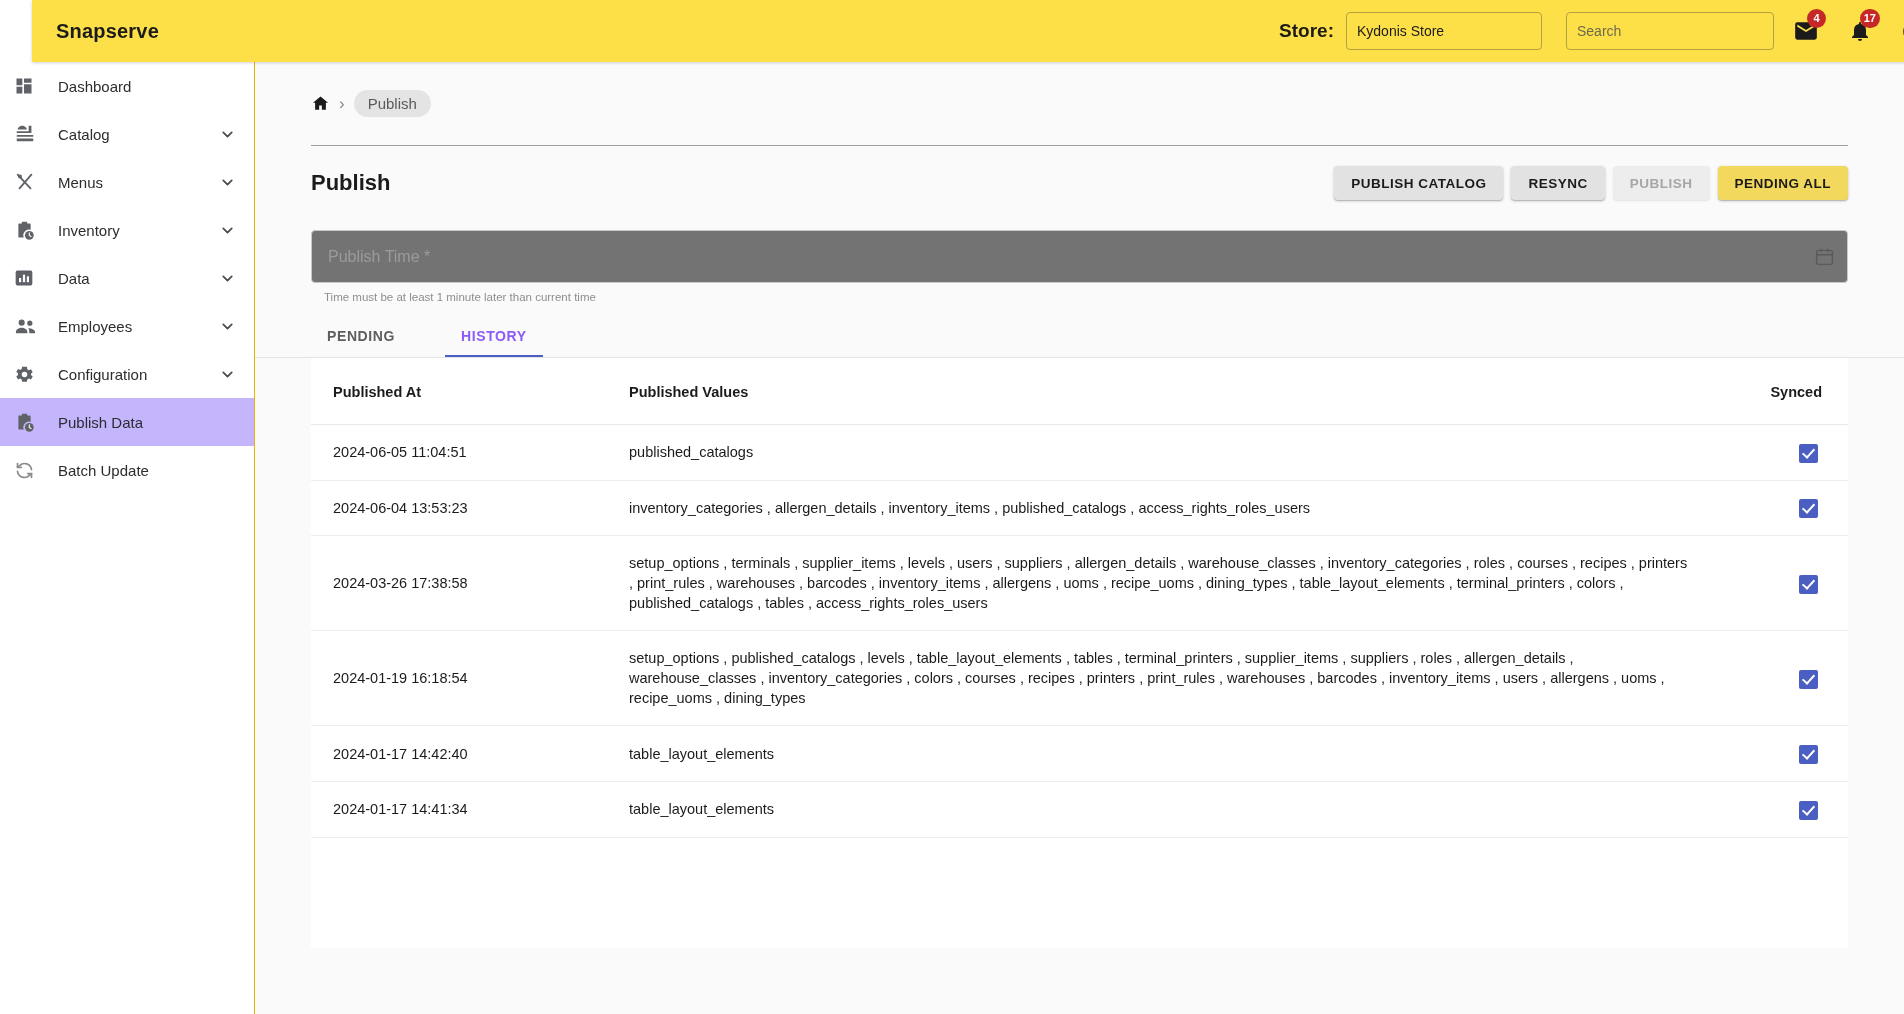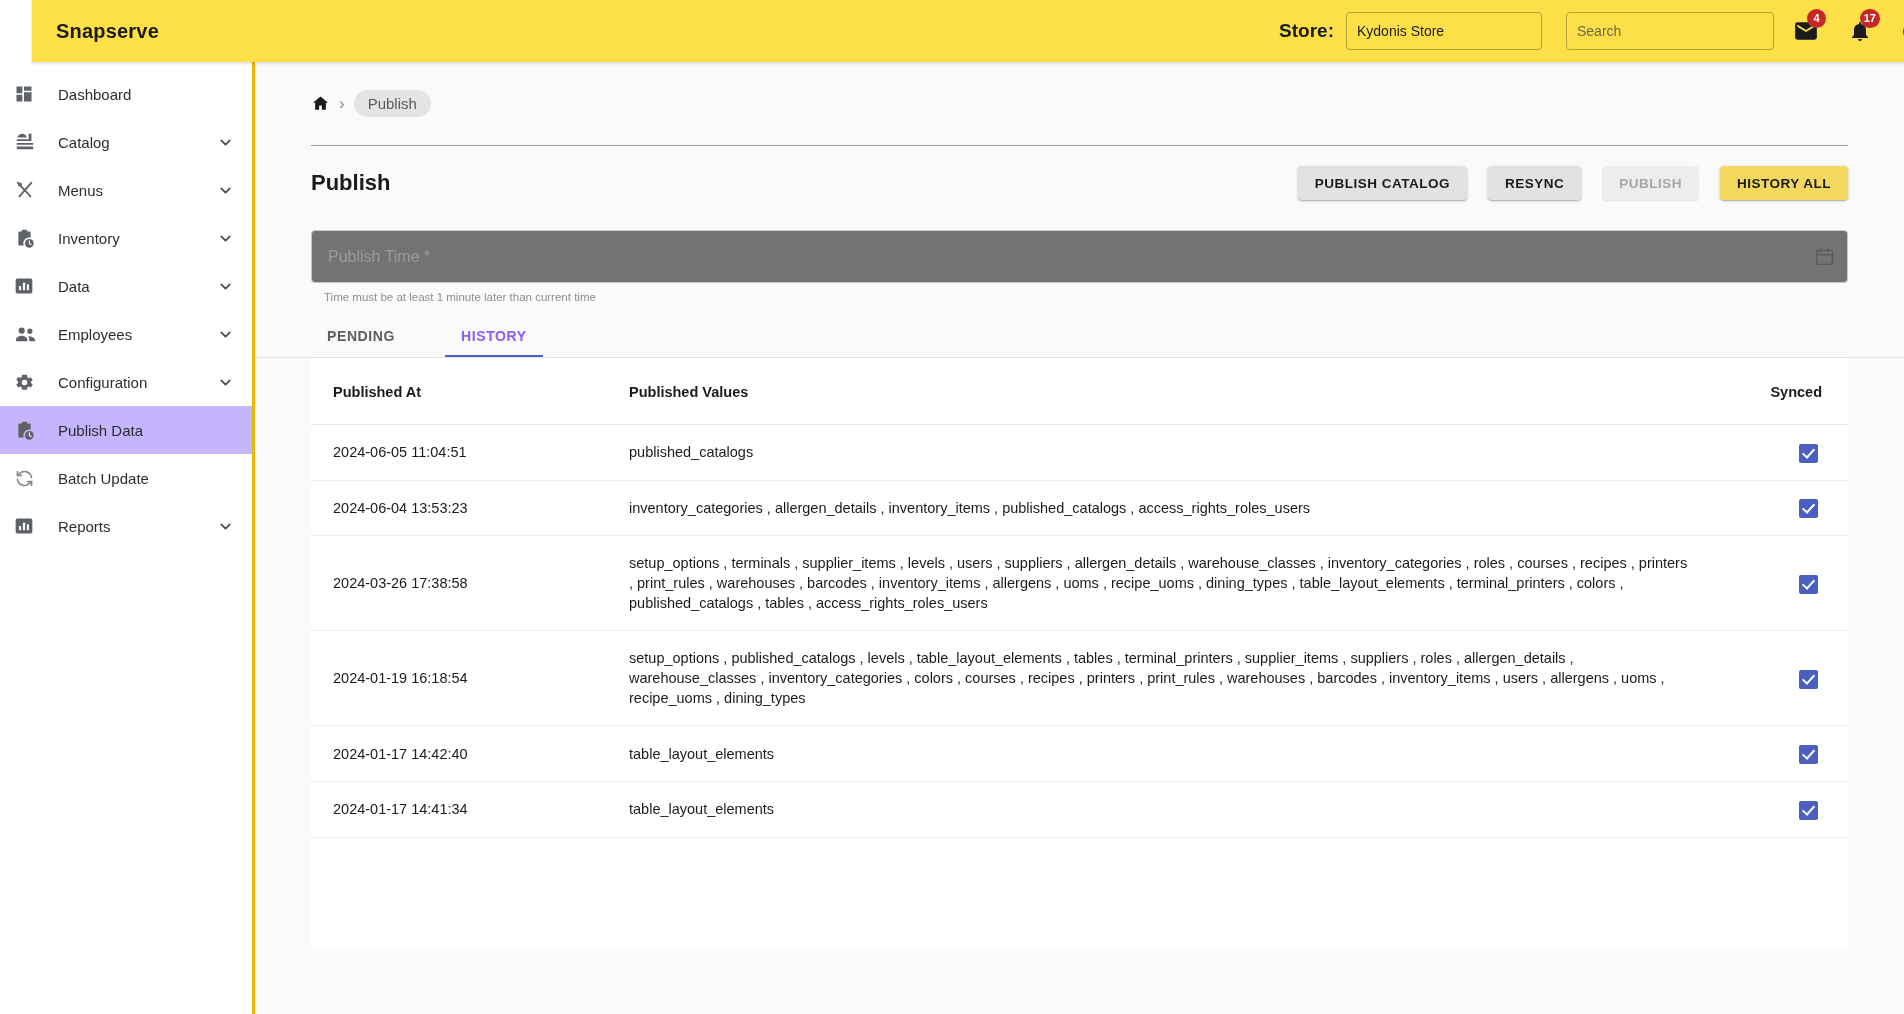--- a/index.html
+++ b/index.html
@@ -60,22 +60,21 @@
     border-radius: 10px;
     font-size: 11px; line-height: 19px;
     text-align: center; padding: 0 4px;
     font-weight: bold;
   }
   
   .sidebar {
     position: absolute; top: 62px; left: 0;
     width: 255px; height: 952px;
     background: #ffffff;
-    border-right: 3px solid #eab308;
-    padding-top: 8px;
+    border-right: 1px solid #eab308;
     z-index: 10;
   }
   .nav-item {
     display: flex; align-items: center;
     height: 48px; padding: 0 18px 0 14px;
     cursor: pointer; color: #3c4043;
   }
   .nav-item.active { background: #c4b5fd; }
   .nav-icon {
     width: 28px; height: 24px;
@@ -105,21 +104,21 @@
   }
   .hr {
     margin: 28px 56px 0 56px;
     border-top: 1px solid #9e9e9e;
   }
   .page-head {
     display: flex; align-items: center;
     padding: 20px 56px 0 56px;
   }
   .page-title { font-size: 22px; font-weight: bold; color: #1b1b1b; }
-  .btn-row { margin-left: auto; display: flex; align-items: center; gap: 21px; }
+  .btn-row { margin-left: auto; display: flex; align-items: center; gap: 8px; }
   .btn {
     height: 34px; padding: 0 17px;
     border: none; border-radius: 4px;
     background: #e2e2e2; color: #1b1b1b;
     font-size: 13.5px; font-weight: bold;
     letter-spacing: .5px;
     font-family: "Liberation Sans", sans-serif;
     cursor: pointer;
     box-shadow: 0 1px 3px rgba(0,0,0,.22), 0 1px 1px rgba(0,0,0,.14);
   }
@@ -359,36 +358,20 @@
       <svg width="21" height="21" viewBox="0 0 24 24" fill="none" stroke="#8a8a8a" stroke-width="1.9" stroke-linecap="round">
           <path d="M20 11a8 8 0 0 0-13.6-4.6L4 8"></path>
           <polyline points="4 4 4 8.4 8.4 8.4"></polyline>
           <path d="M4 13a8 8 0 0 0 13.6 4.6L20 16"></path>
           <polyline points="20 20 20 15.6 15.6 15.6"></polyline>
         </svg>
     </span>
     <span class="nav-label">Batch Update</span>
   </div>
 
-  <div class="nav-item">
-    <span class="nav-icon">
-      <svg width="20" height="20" viewBox="0 0 24 24" fill="#5f6368">
-          <rect x="2" y="3" width="20" height="18" rx="2"></rect>
-          <rect x="6" y="12" width="2.6" height="5" fill="#fff"></rect>
-          <rect x="10.7" y="8" width="2.6" height="9" fill="#fff"></rect>
-          <rect x="15.4" y="10" width="2.6" height="7" fill="#fff"></rect>
-        </svg>
-    </span>
-    <span class="nav-label">Reports</span>
-    <span class="nav-chevron">
-      <svg width="17" height="17" viewBox="0 0 24 24" fill="none" stroke="#4a4a4a" stroke-width="2.4" stroke-linecap="round" stroke-linejoin="round">
-          <polyline points="6 9 12 15 18 9"></polyline>
-        </svg>
-    </span>
-  </div>
 </div>
 
 <div class="main">
 
   <div class="breadcrumb">
     <span class="home-icon">
       <svg width="19" height="19" viewBox="0 0 24 24" fill="#1b1b1b">
           <path d="M12 3L2.5 11h2.7v9h5.1v-5.6h3.4V20h5.1v-9h2.7z"></path>
         </svg>
     </span>
@@ -397,21 +380,21 @@
   </div>
 
   <div class="hr"></div>
 
   <div class="page-head">
     <div class="page-title">Publish</div>
     <div class="btn-row">
       <button class="btn">PUBLISH CATALOG</button>
       <button class="btn">RESYNC</button>
       <button class="btn disabled">PUBLISH</button>
-      <button class="btn primary">HISTORY ALL</button>
+      <button class="btn primary">PENDING ALL</button>
     </div>
   </div>
 
   <div class="field-wrap">
     <div class="field">
       <input placeholder="Publish Time *" style="">
       <span class="cal-btn">
         <svg width="21" height="21" viewBox="0 0 24 24" fill="none" stroke="#5a5a5a" stroke-width="1.7">
             <rect x="3" y="5" width="18" height="16" rx="2"></rect>
             <line x1="3" y1="10" x2="21" y2="10"></line>

